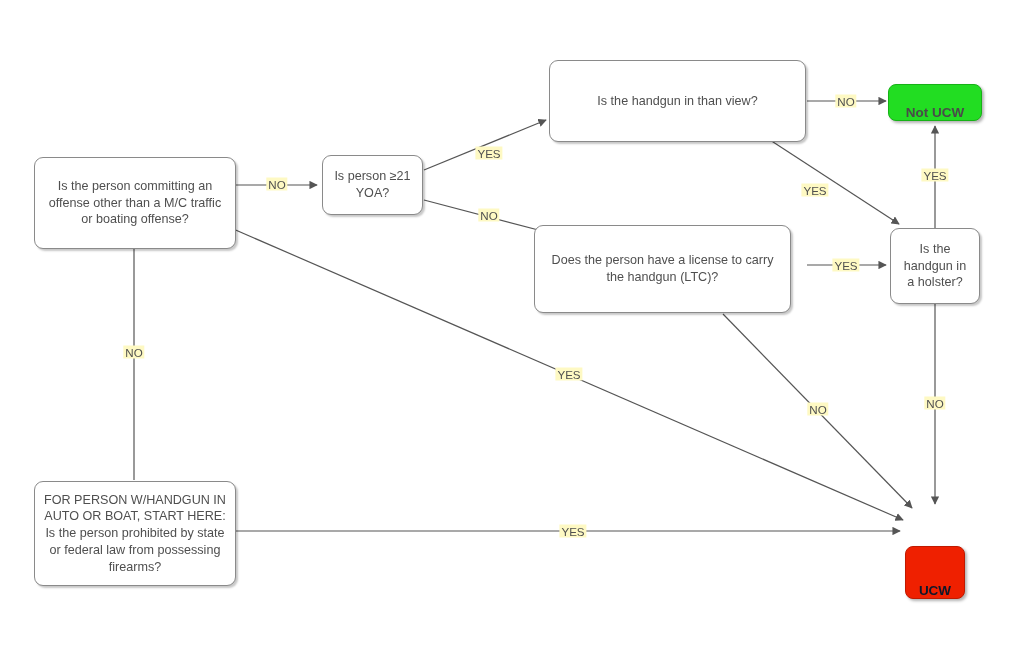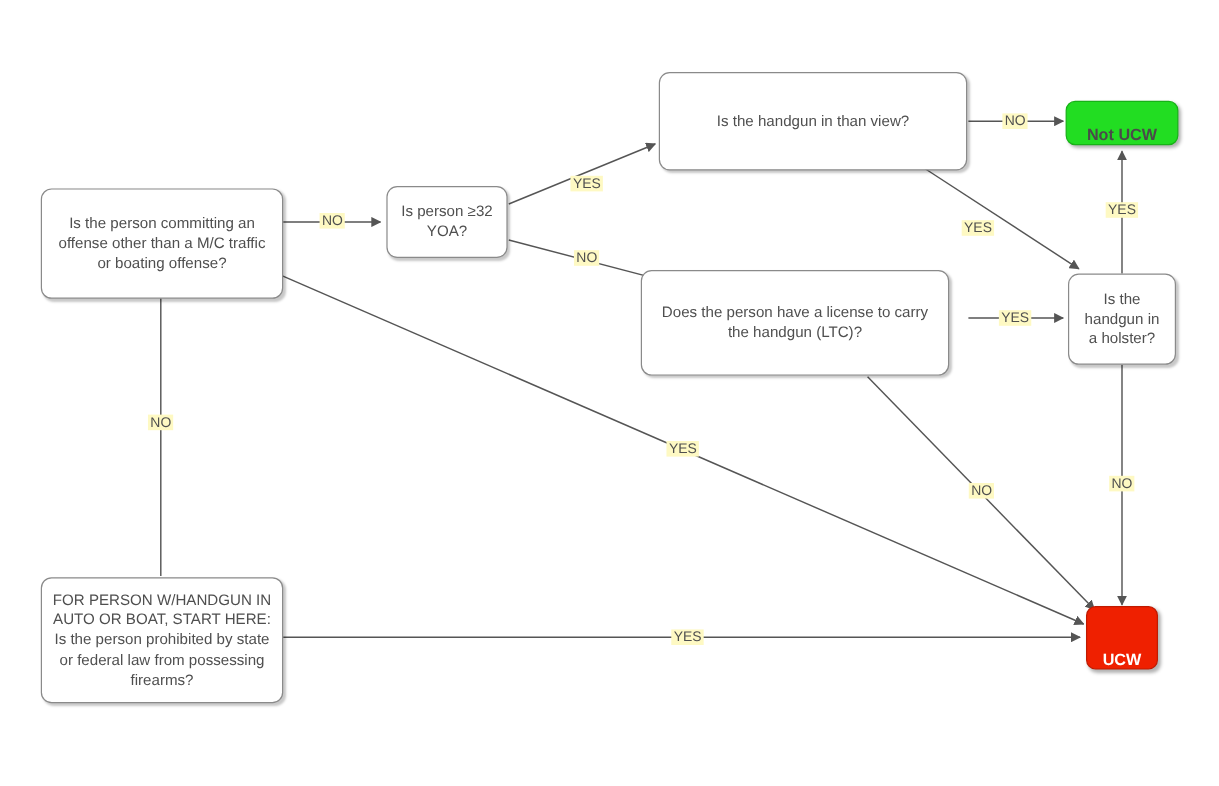--- a/index.html
+++ b/index.html
@@ -11,21 +11,21 @@
 
   .node{position:absolute;box-sizing:border-box;display:flex;
         align-items:center;justify-content:center;text-align:center;
         border-radius:9px;}
   .decision{background:#ffffff;border:1.4px solid #8a8a8a;
         color:#4f4f4f;font-size:12.6px;line-height:1.33;
         padding:6px 9px;box-shadow:2px 2px 2px rgba(0,0,0,0.22);}
   .terminal{font-size:13.5px;box-shadow:2px 2px 3px rgba(0,0,0,0.3);
         border-radius:8px;font-weight:bold;align-items:flex-end;}
   .term-green{background:#22dd22;border:1.4px solid #17b217;color:#4a4a4a;}
-  .term-red{background:#ef2000;border:1.4px solid #c01a00;color:#ffffff;}
+  .term-red{background:#ef2000;border:1.4px solid #c01a00;color:#0f172a;margin-top:41px;}
 
   .elabel{position:absolute;font-size:11.6px;color:#4f4f4f;
         background:#fef9c3;padding:0 2px;white-space:nowrap;
         transform:translate(-50%,-50%);}
 </style>
 </head>
 <body>
 
 <div id="canvas">
 
@@ -61,21 +61,21 @@
 
       <path d="M 935 304 L 935 504"></path>
     </g>
   </svg>
 
   <div class="node decision" style="left:34px;top:157px;width:202px;height:92px;">
     <span>Is the person committing an offense other than a M/C traffic or boating offense?</span>
   </div>
 
   <div class="node decision" style="left:322px;top:155px;width:101px;height:60px;">
-    <span>Is person ≥32 YOA?</span>
+    <span>Is person ≥21 YOA?</span>
   </div>
 
   <div class="node decision" style="left:549px;top:60px;width:257px;height:82px;">
     <span>Is the handgun in than view?</span>
   </div>
 
   <div class="node decision" style="left:534px;top:225px;width:257px;height:88px;">
     <span>Does the person have a license to carry the handgun (LTC)?</span>
   </div>
 

